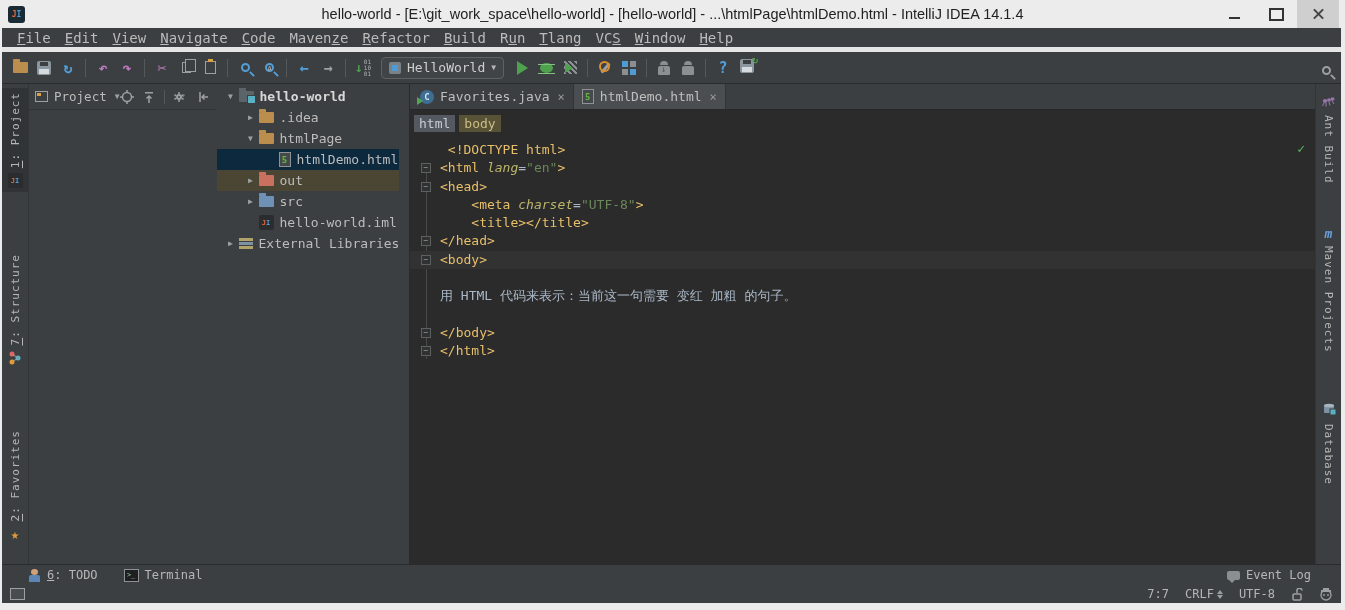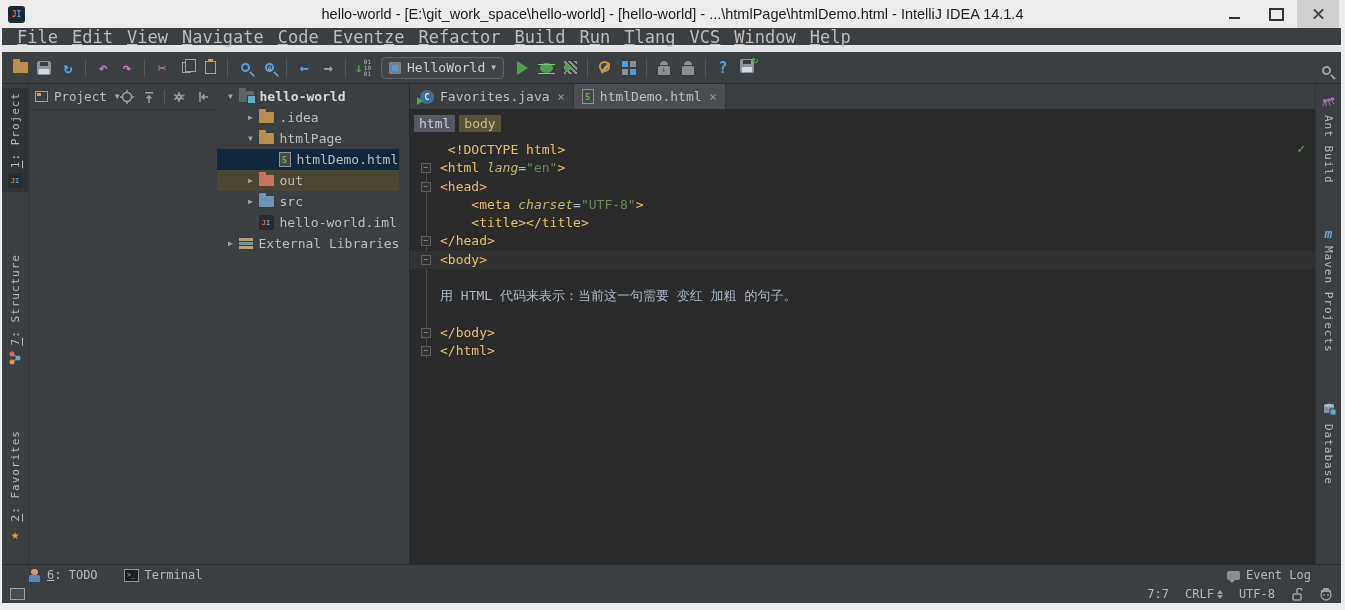--- a/index.html
+++ b/index.html
@@ -19,22 +19,22 @@
   .wc-min::before { content:""; width:11px; height:2px; background:#333; margin-top:8px; }
   .wc-max::before { content:""; width:11px; height:9px; border:2px solid #333; }
   .wc-close { background:#cfcfcf; position:relative; }
   .wc-close::before,.wc-close::after { content:""; position:absolute; width:13px; height:2px; background:#444; }
   .wc-close::before { transform:rotate(45deg); } .wc-close::after { transform:rotate(-45deg); }
 
   
   .ide { position:absolute; left:2px; top:28px; width:1339px; height:575px; background:#3c3f41;
          display:flex; flex-direction:column; color:#bbbbbb; }
 
-  .menubar { height:24px; display:flex; align-items:center; padding-left:8px; font-size:17px;
-             border-bottom:7px solid #e5e5e5; }
+  .menubar { height:24px; display:flex; align-items:center; padding-left:8px; font-size:14px;
+             border-bottom:5px solid #e5e5e5; }
   .mi { padding:2px 7px; cursor:pointer; white-space:pre; }
   .u { text-decoration:underline; }
 
   
   .toolbar { height:32px; display:flex; align-items:center; padding-left:6px; border-bottom:1px solid #292b2d;
              position:relative; }
   .tbi { width:24px; height:24px; display:flex; align-items:center; justify-content:center; cursor:pointer;
          position:relative; font-size:15px; }
   .tbsep { width:1px; height:18px; background:#555858; margin:0 5px; }
   .glyph-blue { color:#549ed8; font-weight:bold; }
@@ -190,21 +190,21 @@
 </div>
 
 <div class="ide">
 
   <div class="menubar">
     <span class="mi"><span></span><span class="u">F</span><span>ile</span></span>
     <span class="mi"><span></span><span class="u">E</span><span>dit</span></span>
     <span class="mi"><span></span><span class="u">V</span><span>iew</span></span>
     <span class="mi"><span></span><span class="u">N</span><span>avigate</span></span>
     <span class="mi"><span></span><span class="u">C</span><span>ode</span></span>
-    <span class="mi"><span>Event</span><span class="u">z</span><span>e</span></span>
+    <span class="mi"><span>Maven</span><span class="u">z</span><span>e</span></span>
     <span class="mi"><span></span><span class="u">R</span><span>efactor</span></span>
     <span class="mi"><span></span><span class="u">B</span><span>uild</span></span>
     <span class="mi"><span>R</span><span class="u">u</span><span>n</span></span>
     <span class="mi"><span></span><span class="u">T</span><span>lang</span></span>
     <span class="mi"><span>VC</span><span class="u">S</span><span></span></span>
     <span class="mi"><span></span><span class="u">W</span><span>indow</span></span>
     <span class="mi"><span></span><span class="u">H</span><span>elp</span></span>
   </div>
 
   <div class="toolbar">

